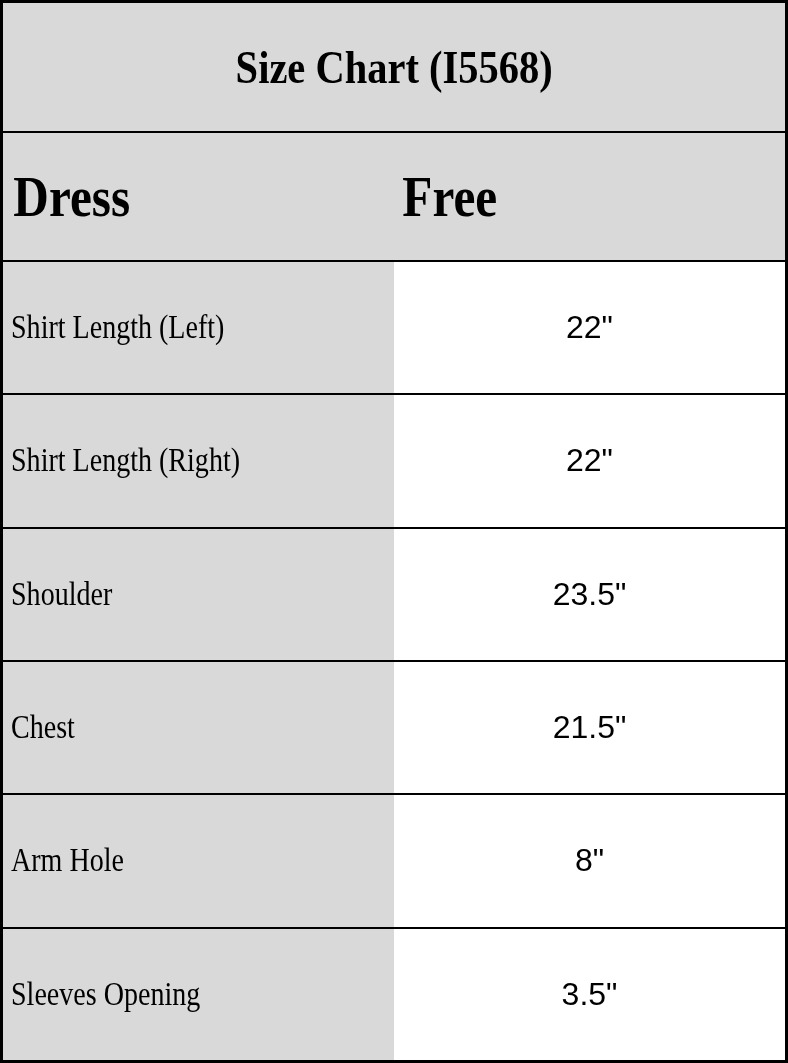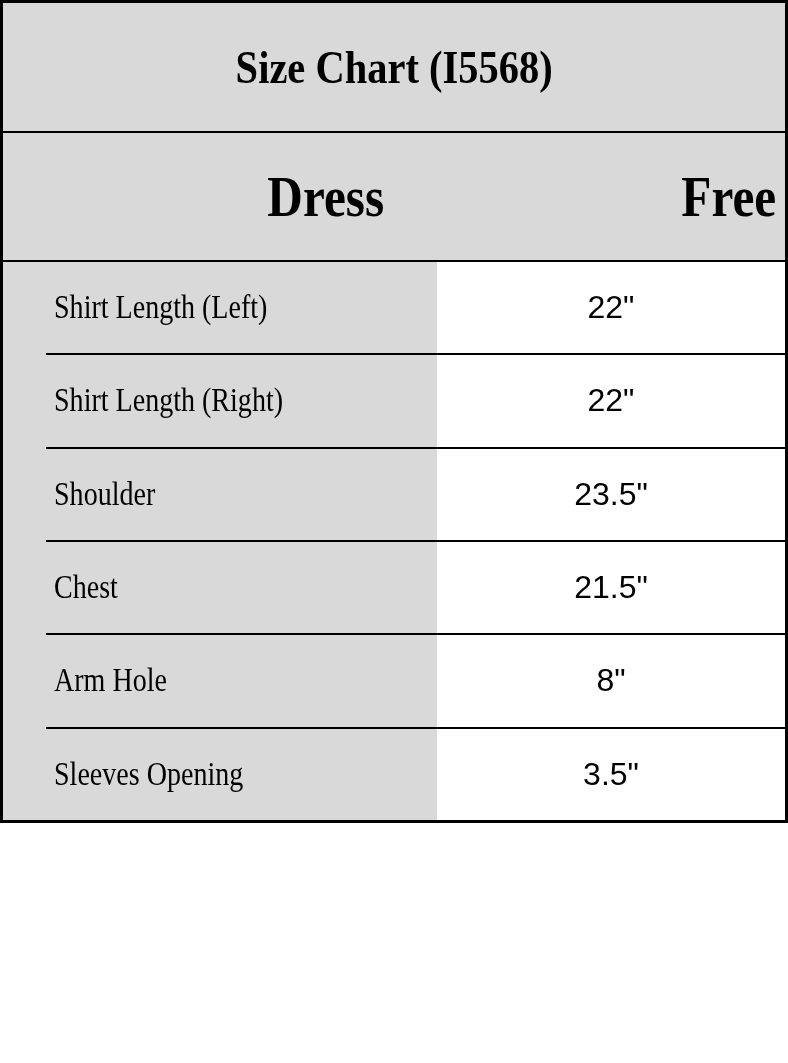--- a/index.html
+++ b/index.html
@@ -3,21 +3,21 @@
 <meta charset="utf-8">
 <style>
   * { margin: 0; padding: 0; box-sizing: border-box; }
   html, body { background: #ffffff; }
   body {
     font-family: "Liberation Serif", serif;
     color: #000000;
   }
   .size-chart {
     width: 788px;
-    height: 823px;
+    height: 1063px;
     border: 3px solid #000000;
     background: #d9d9d9;
     display: flex;
     flex-direction: column;
     overflow: hidden;
   }
   .title-row {
     height: 128px;
     flex: 0 0 128px;
     display: flex;
@@ -38,35 +38,34 @@
     flex: 0 0 131px;
     border-top: 2px solid #000000;
     border-bottom: 2px solid #000000;
     display: flex;
     background: #d9d9d9;
   }
   .header-cell {
     width: 50%;
     display: flex;
     align-items: center;
-    justify-content: flex-end;
+    justify-content: flex-start;
   }
   .header-text {
     font-size: 58px;
     font-weight: bold;
     white-space: nowrap;
     display: inline-block;
     transform: scaleX(0.85);
     transform-origin: center center;
   }
   .table-body {
     flex: 1 1 auto;
     display: flex;
     flex-direction: column;
-    padding-left: 43px;
   }
   .table-row {
     flex: 1 1 0;
     display: flex;
     border-bottom: 2px solid #000000;
   }
   .table-row:last-child { border-bottom: none; }
   .label-cell {
     width: 391px;
     flex: 0 0 391px;

